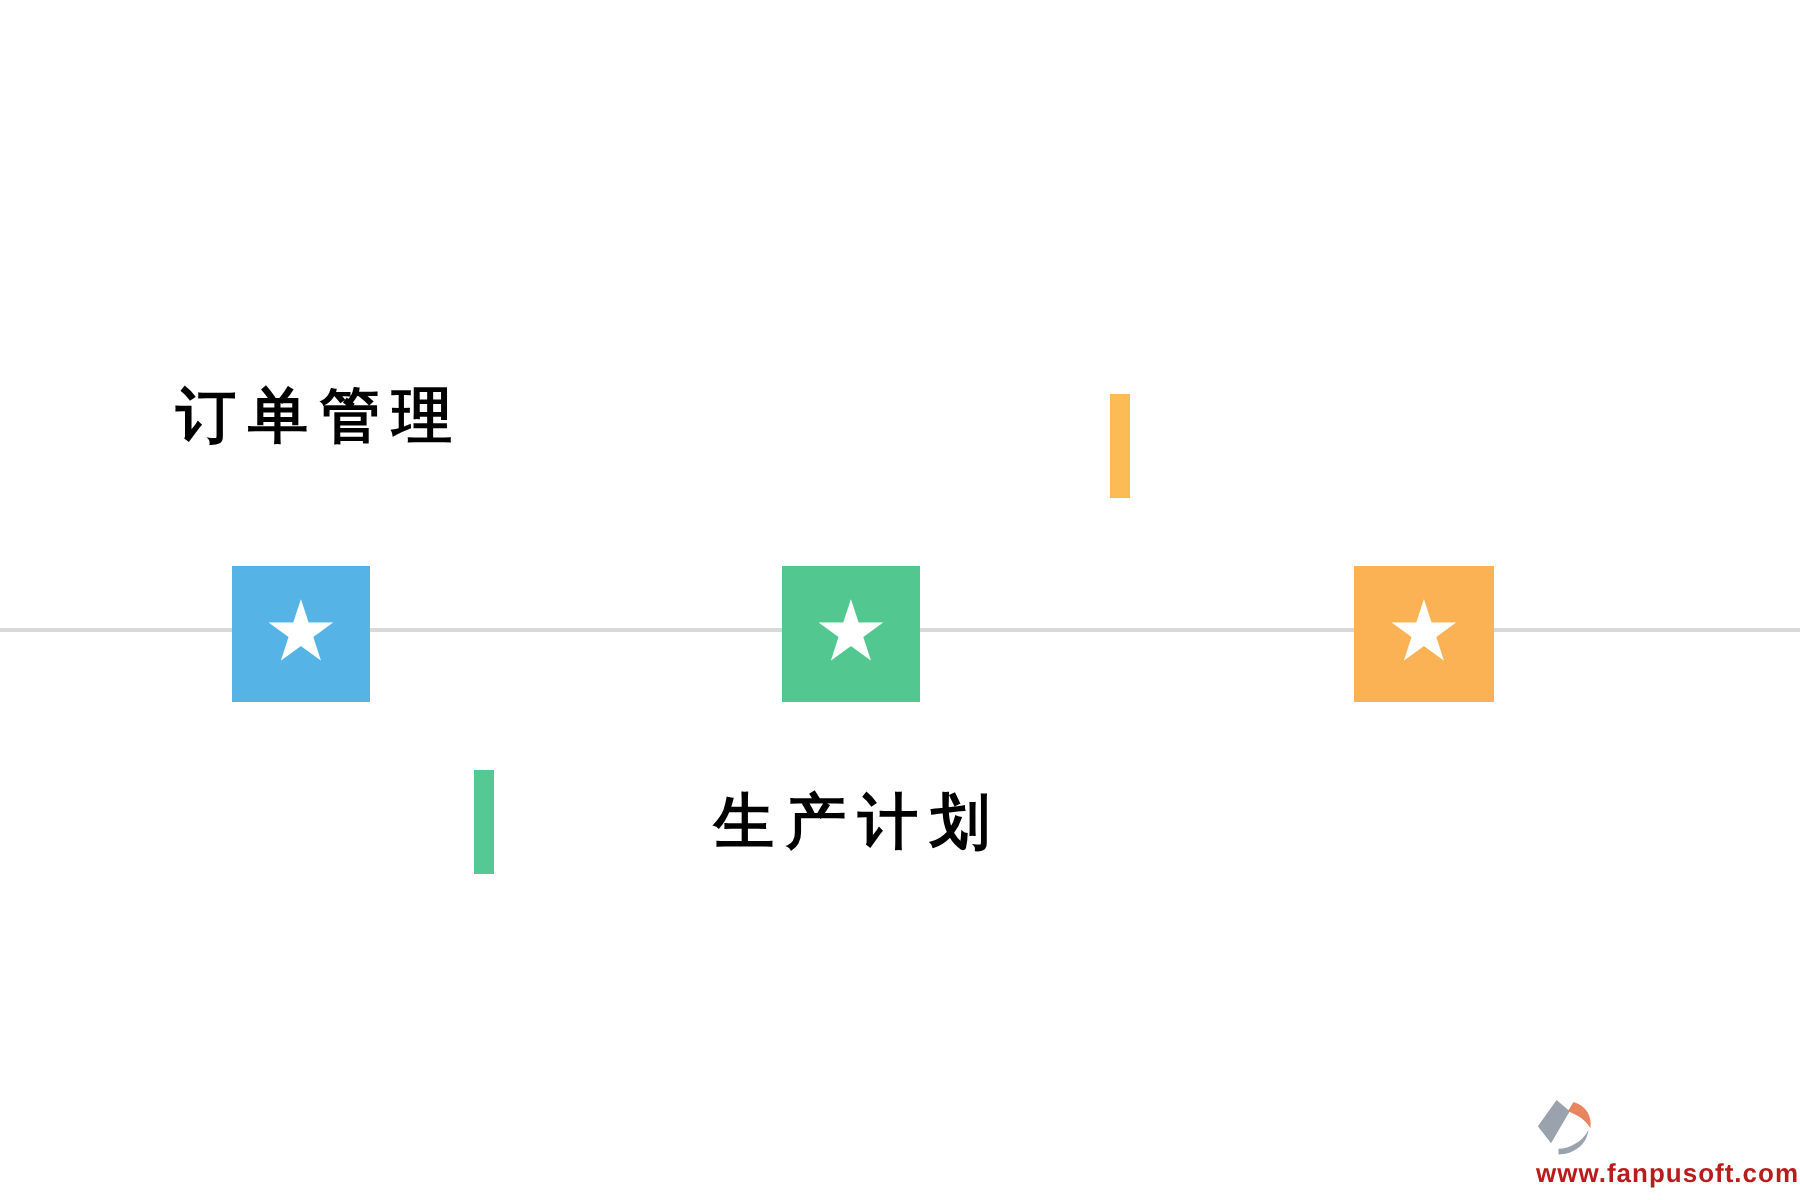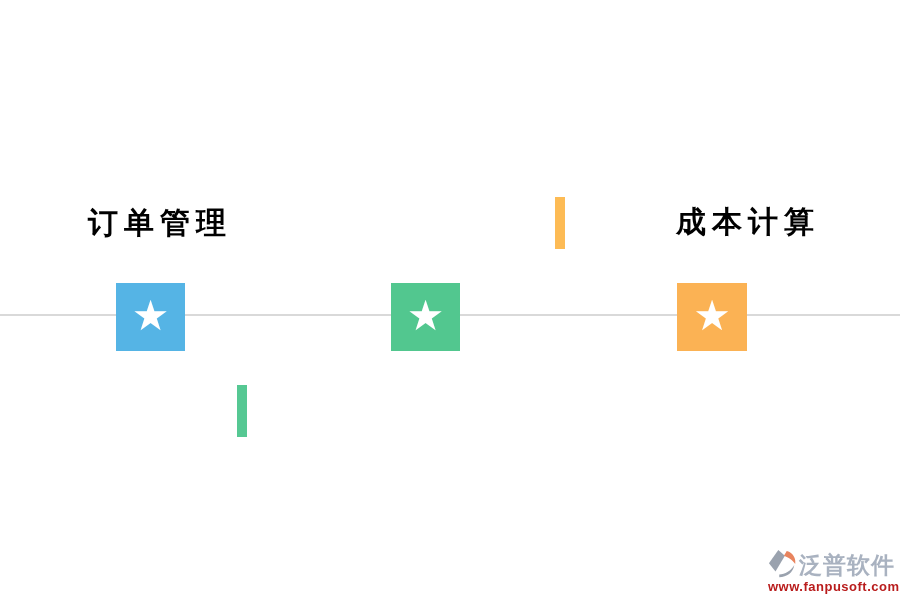--- a/index.html
+++ b/index.html
@@ -47,21 +47,21 @@
   
   .node-label {
     position: absolute;
     color: #000000;
     font-size: 30px;
     font-weight: bold;
     letter-spacing: 6px;
     white-space: nowrap;
     line-height: 1;
   }
-  .label-order      { left: 88px;  top: 208px; }
+  .label-order      { left: 88px;  top: 194px; }
   .label-cost       { left: 676px; top: 207px; }
   .label-production { left: 357px; top: 397px; }
   
   .accent-bar {
     position: absolute;
     width: 10px;
     height: 52px;
   }
   .bar-orange { left: 555px; top: 197px; background: #fdbb55; }
   .bar-green  { left: 237px; top: 385px; background: #56c893; }
@@ -103,37 +103,36 @@
 <body>
 
 <div class="canvas">
 
   <div class="timeline-line"></div>
 
   <div class="accent-bar bar-orange"></div>
   <div class="accent-bar bar-green"></div>
 
   <div class="node-label label-order">订单管理</div>
-  <div class="node-label label-cost">成本计算</div>
+  <div class="node-label label-production">生产计划</div>
 
   <div class="node-square node-blue">
     <span class="star">★</span>
   </div>
   <div class="node-square node-green">
     <span class="star">★</span>
   </div>
   <div class="node-square node-orange">
     <span class="star">★</span>
   </div>
 
   <div class="watermark">
     <div class="watermark-row">
       <svg class="watermark-logo" viewBox="0 0 32 34">
         <polygon points="11,1 18,7 8,24 1,15" fill="#9aa2ae"></polygon>
         <path d="M20,2 C27,4 30,10 29,16 C26,11 22,9 17,7 Z" fill="#e8845e"></path>
         <path d="M12,27 C18,27 25,23 28,17 C27,25 20,30 12,30 Z" fill="#9aa2ae"></path>
       </svg>
-      <span class="watermark-brand">泛普软件</span>
     </div>
     <div class="watermark-url">www.fanpusoft.com</div>
   </div>
 
 </div>
 
 </body></html>

